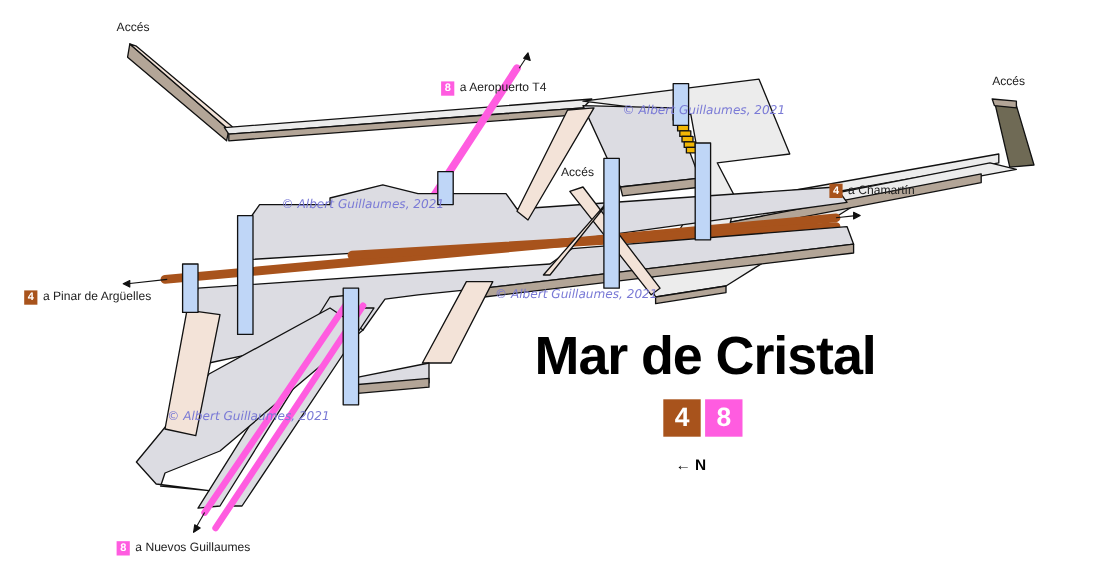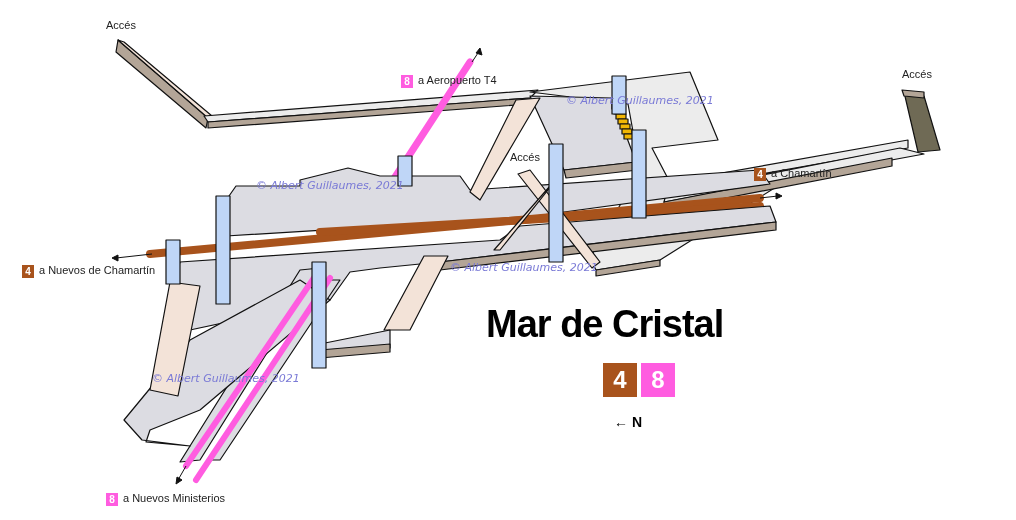--- a/index.html
+++ b/index.html
@@ -2,21 +2,21 @@
 <html><head>
 <meta charset="utf-8">
 <style>
   html, body { margin: 0; padding: 0; background: #ffffff; }
   body { width: 1016px; height: 520px; position: relative; overflow: hidden;
          font-family: "Liberation Sans", "DejaVu Sans", sans-serif; }
   #diagram { position: absolute; left: 0; top: 0; width: 1016px; height: 520px; }
   .lbl { position: absolute; font-size: 11px; color: #222; white-space: nowrap; line-height: 14px; }
   .badge { display: inline-block; width: 12px; height: 13px; line-height: 13px; text-align: center;
            color: #fff; font-weight: bold; font-size: 10px; margin-right: 5px; vertical-align: middle; }
-  .title { position: absolute; left: 486px; top: 294px; font-size: 38px; font-weight: bold;
+  .title { position: absolute; left: 486px; top: 294px; font-size: 49px; font-weight: bold;
            color: #000; letter-spacing: -1px; line-height: 60px; white-space: nowrap; }
   .lines { position: absolute; left: 603px; top: 363px; display: flex; gap: 4px; }
   .lines .big { width: 34px; height: 34px; line-height: 34px; text-align: center; color: #fff;
                 font-weight: bold; font-size: 24px; }
   .north { position: absolute; left: 614px; top: 414px; font-size: 14px; font-weight: bold; color: #000; white-space: nowrap; }
   .wm { font-style: italic; fill: #7a7ad6; font-size: 11px; font-family: "DejaVu Sans", sans-serif; }
 </style>
 </head>
 <body>
 
@@ -127,27 +127,27 @@
 </svg>
 
 <div class="lbl" style="left:106px;top:18px;">Accés</div>
 <div class="lbl" style="left:510px;top:150px;">Accés</div>
 <div class="lbl" style="left:902px;top:67px;">Accés</div>
 
 <div class="lbl" style="left:401px;top:37px;margin-top:36px;">
   <span class="badge" style="background:#ff5ce0;">8</span><span>a Aeropuerto T4</span>
 </div>
 <div class="lbl" style="left:22px;top:263px;">
-  <span class="badge" style="background:#a8531c;">4</span><span>a Nuevos de Chamartín</span>
+  <span class="badge" style="background:#a8531c;">4</span><span>a Pinar de Argüelles</span>
 </div>
 <div class="lbl" style="left:754px;top:166px;">
   <span class="badge" style="background:#a8531c;">4</span><span>a Chamartín</span>
 </div>
 <div class="lbl" style="left:106px;top:491px;">
-  <span class="badge" style="background:#ff5ce0;">8</span><span>a Nuevos Ministerios</span>
+  <span class="badge" style="background:#ff5ce0;">8</span><span>a Nuevos Guillaumes</span>
 </div>
 
 <div class="title">Mar de Cristal</div>
 <div class="lines">
   <div class="big" style="background:#a8531c;">4</div>
   <div class="big" style="background:#ff5ce0;">8</div>
 </div>
 <div class="north">
   <span>←</span>
   <span>N</span>

